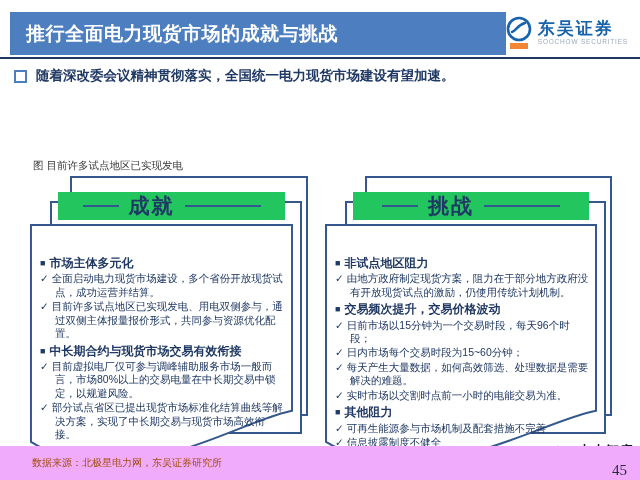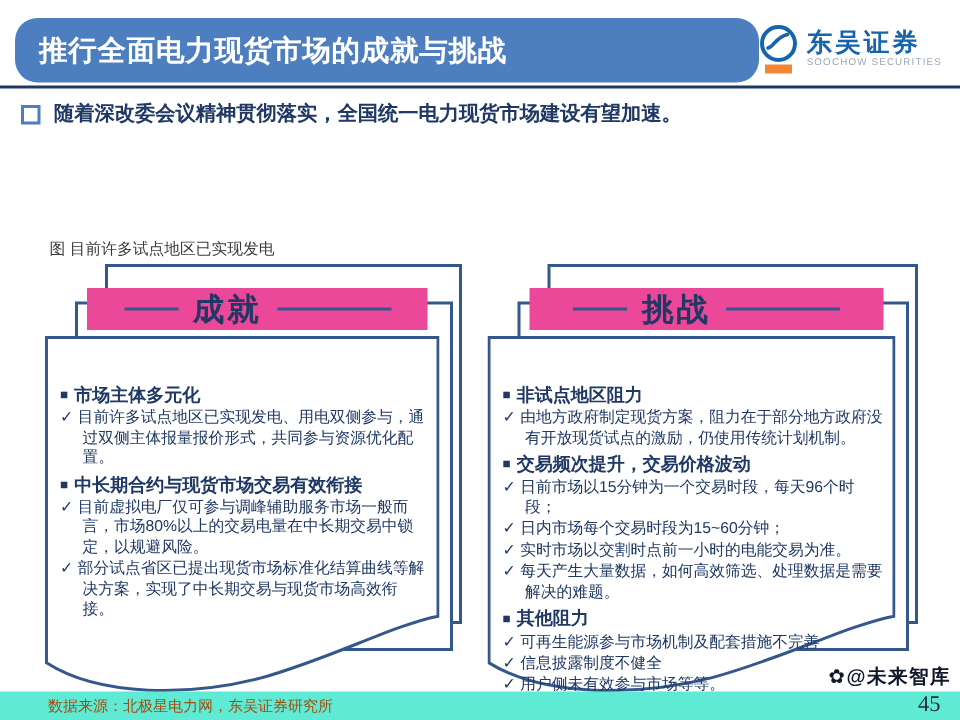--- a/index.html
+++ b/index.html
@@ -1,21 +1,21 @@
 <!DOCTYPE html>
 <html><head>
 <meta charset="utf-8">
 <style>
   html,body{margin:0;padding:0;background:#e8e8e8;}
   .slide{position:relative;width:640px;height:480px;background:#ffffff;overflow:hidden;
          font-family:"Liberation Sans","DejaVu Sans",sans-serif;}
 
   
   .title-bar{position:absolute;left:10px;top:12px;width:496px;height:43px;background:#4D7EBF;
-             display:flex;align-items:center;padding-left:16px;box-sizing:border-box;border-radius:15px;}
+             display:flex;align-items:center;padding-left:16px;box-sizing:border-box;}
   .title-bar .t{color:#ffffff;font-size:19px;font-weight:bold;letter-spacing:.5px;}
   .logo{position:absolute;right:12px;top:16px;display:flex;align-items:center;gap:6px;}
   .logo-mark{display:flex;flex-direction:column;align-items:center;gap:1px;}
   .logo-badge{width:18px;height:6px;background:#F28632;}
   .logo-text{display:flex;flex-direction:column;line-height:1;}
   .logo-cn{color:#1763AC;font-size:17px;font-weight:bold;letter-spacing:2px;}
   .logo-en{color:#9AA9BC;font-size:6.5px;letter-spacing:.8px;margin-top:2px;}
   .head-rule{position:absolute;left:0;right:0;top:57px;height:2px;background:#1F3864;}
 
   
@@ -33,28 +33,28 @@
   .panel.right{left:325px;width:292px;}
   .back2{position:absolute;top:0;left:40px;right:5px;height:240px;background:#fff;border:2px solid #35588C;box-sizing:border-box;}
   .back1{position:absolute;top:25px;left:20px;right:11px;height:233px;background:#fff;border:2px solid #35588C;box-sizing:border-box;}
   .front-doc{position:absolute;top:48px;left:0;right:20px;bottom:0;}
   .doc-shape{position:absolute;inset:0;width:100%;height:100%;}
   .doc-content{position:relative;padding:9px 8px 0 10px;font-size:10.5px;line-height:1.28;color:#1F3864;margin-top:20px;}
   .sec-h{font-size:12px;font-weight:bold;margin-top:3px;}
   .sec-h .sq-glyph{font-size:9px;margin-right:4px;vertical-align:1px;}
   .check-item{padding-left:15px;text-indent:-15px;margin-top:1px;}
   .check-item .ck{margin-right:3px;}
-  .panel-title{position:absolute;top:16px;left:28px;right:28px;height:28px;background:#ec4899;
+  .panel-title{position:absolute;top:16px;left:28px;right:28px;height:28px;background:#22c55e;
                display:flex;align-items:center;justify-content:center;gap:10px;}
   .panel-title .label{font-size:21px;font-weight:bold;color:#1F3864;letter-spacing:2px;}
   .dash{height:2px;background:#35588C;}
   .dash.l{width:36px;} .dash.r{width:76px;}
 
   
-  .footer-bar{position:absolute;left:0;right:0;bottom:0;height:19px;background:#5eead4;
+  .footer-bar{position:absolute;left:0;right:0;bottom:0;height:34px;background:#f0abfc;
               display:flex;align-items:center;}
   .footer-src{font-size:10px;color:#A34E0F;padding-left:32px;}
   .page-num{position:absolute;right:13px;bottom:1px;font-family:"Liberation Serif","DejaVu Serif",serif;
             font-size:15px;color:#29293B;}
   .watermark{position:absolute;right:6px;bottom:20px;font-size:13px;font-weight:bold;color:#0f172a;letter-spacing:1px;}
 </style>
 </head>
 <body>
 
 <div class="slide">
@@ -89,20 +89,21 @@
 
   <div class="panel left">
     <div class="back2"></div>
     <div class="back1"></div>
     <div class="front-doc">
       <svg class="doc-shape" viewBox="0 0 270 239" preserveAspectRatio="none">
         <path d="M1,1 H269 V186 C238,192 196,214 148,227 C100,239 38,240 1,217 Z" fill="#ffffff" stroke="#35588C" stroke-width="2" vector-effect="non-scaling-stroke"></path>
       </svg>
       <div class="doc-content">
           <div class="sec-h"><span class="sq-glyph">■</span>市场主体多元化</div>
+          <div class="check-item"><span class="ck">✓</span>全面启动电力现货市场建设，多个省份开放现货试点，成功运营并结算。</div>
           <div class="check-item"><span class="ck">✓</span>目前许多试点地区已实现发电、用电双侧参与，通过双侧主体报量报价形式，共同参与资源优化配置。</div>
           <div class="sec-h"><span class="sq-glyph">■</span>中长期合约与现货市场交易有效衔接</div>
           <div class="check-item"><span class="ck">✓</span>目前虚拟电厂仅可参与调峰辅助服务市场一般而言，市场80%以上的交易电量在中长期交易中锁定，以规避风险。</div>
           <div class="check-item"><span class="ck">✓</span>部分试点省区已提出现货市场标准化结算曲线等解决方案，实现了中长期交易与现货市场高效衔接。</div>
         </div>
     </div>
     <div class="panel-title">
       <span class="dash l"></span>
       <span class="label">成就</span>
       <span class="dash r"></span>
@@ -115,22 +116,22 @@
     <div class="front-doc">
       <svg class="doc-shape" viewBox="0 0 270 239" preserveAspectRatio="none">
         <path d="M1,1 H269 V186 C238,192 196,214 148,227 C100,239 38,240 1,217 Z" fill="#ffffff" stroke="#35588C" stroke-width="2" vector-effect="non-scaling-stroke"></path>
       </svg>
       <div class="doc-content">
           <div class="sec-h"><span class="sq-glyph">■</span>非试点地区阻力</div>
           <div class="check-item"><span class="ck">✓</span>由地方政府制定现货方案，阻力在于部分地方政府没有开放现货试点的激励，仍使用传统计划机制。</div>
           <div class="sec-h"><span class="sq-glyph">■</span>交易频次提升，交易价格波动</div>
           <div class="check-item"><span class="ck">✓</span>日前市场以15分钟为一个交易时段，每天96个时段；</div>
           <div class="check-item"><span class="ck">✓</span>日内市场每个交易时段为15~60分钟；</div>
+          <div class="check-item"><span class="ck">✓</span>每天产生大量数据，如何高效筛选、处理数据是需要解决的难题。</div>
           <div class="check-item"><span class="ck">✓</span>实时市场以交割时点前一小时的电能交易为准。</div>
-          <div class="check-item"><span class="ck">✓</span>每天产生大量数据，如何高效筛选、处理数据是需要解决的难题。</div>
           <div class="sec-h"><span class="sq-glyph">■</span>其他阻力</div>
           <div class="check-item"><span class="ck">✓</span>可再生能源参与市场机制及配套措施不完善</div>
           <div class="check-item"><span class="ck">✓</span>信息披露制度不健全</div>
           <div class="check-item"><span class="ck">✓</span>用户侧未有效参与市场等等。</div>
         </div>
     </div>
     <div class="panel-title">
       <span class="dash l"></span>
       <span class="label">挑战</span>
       <span class="dash r"></span>

